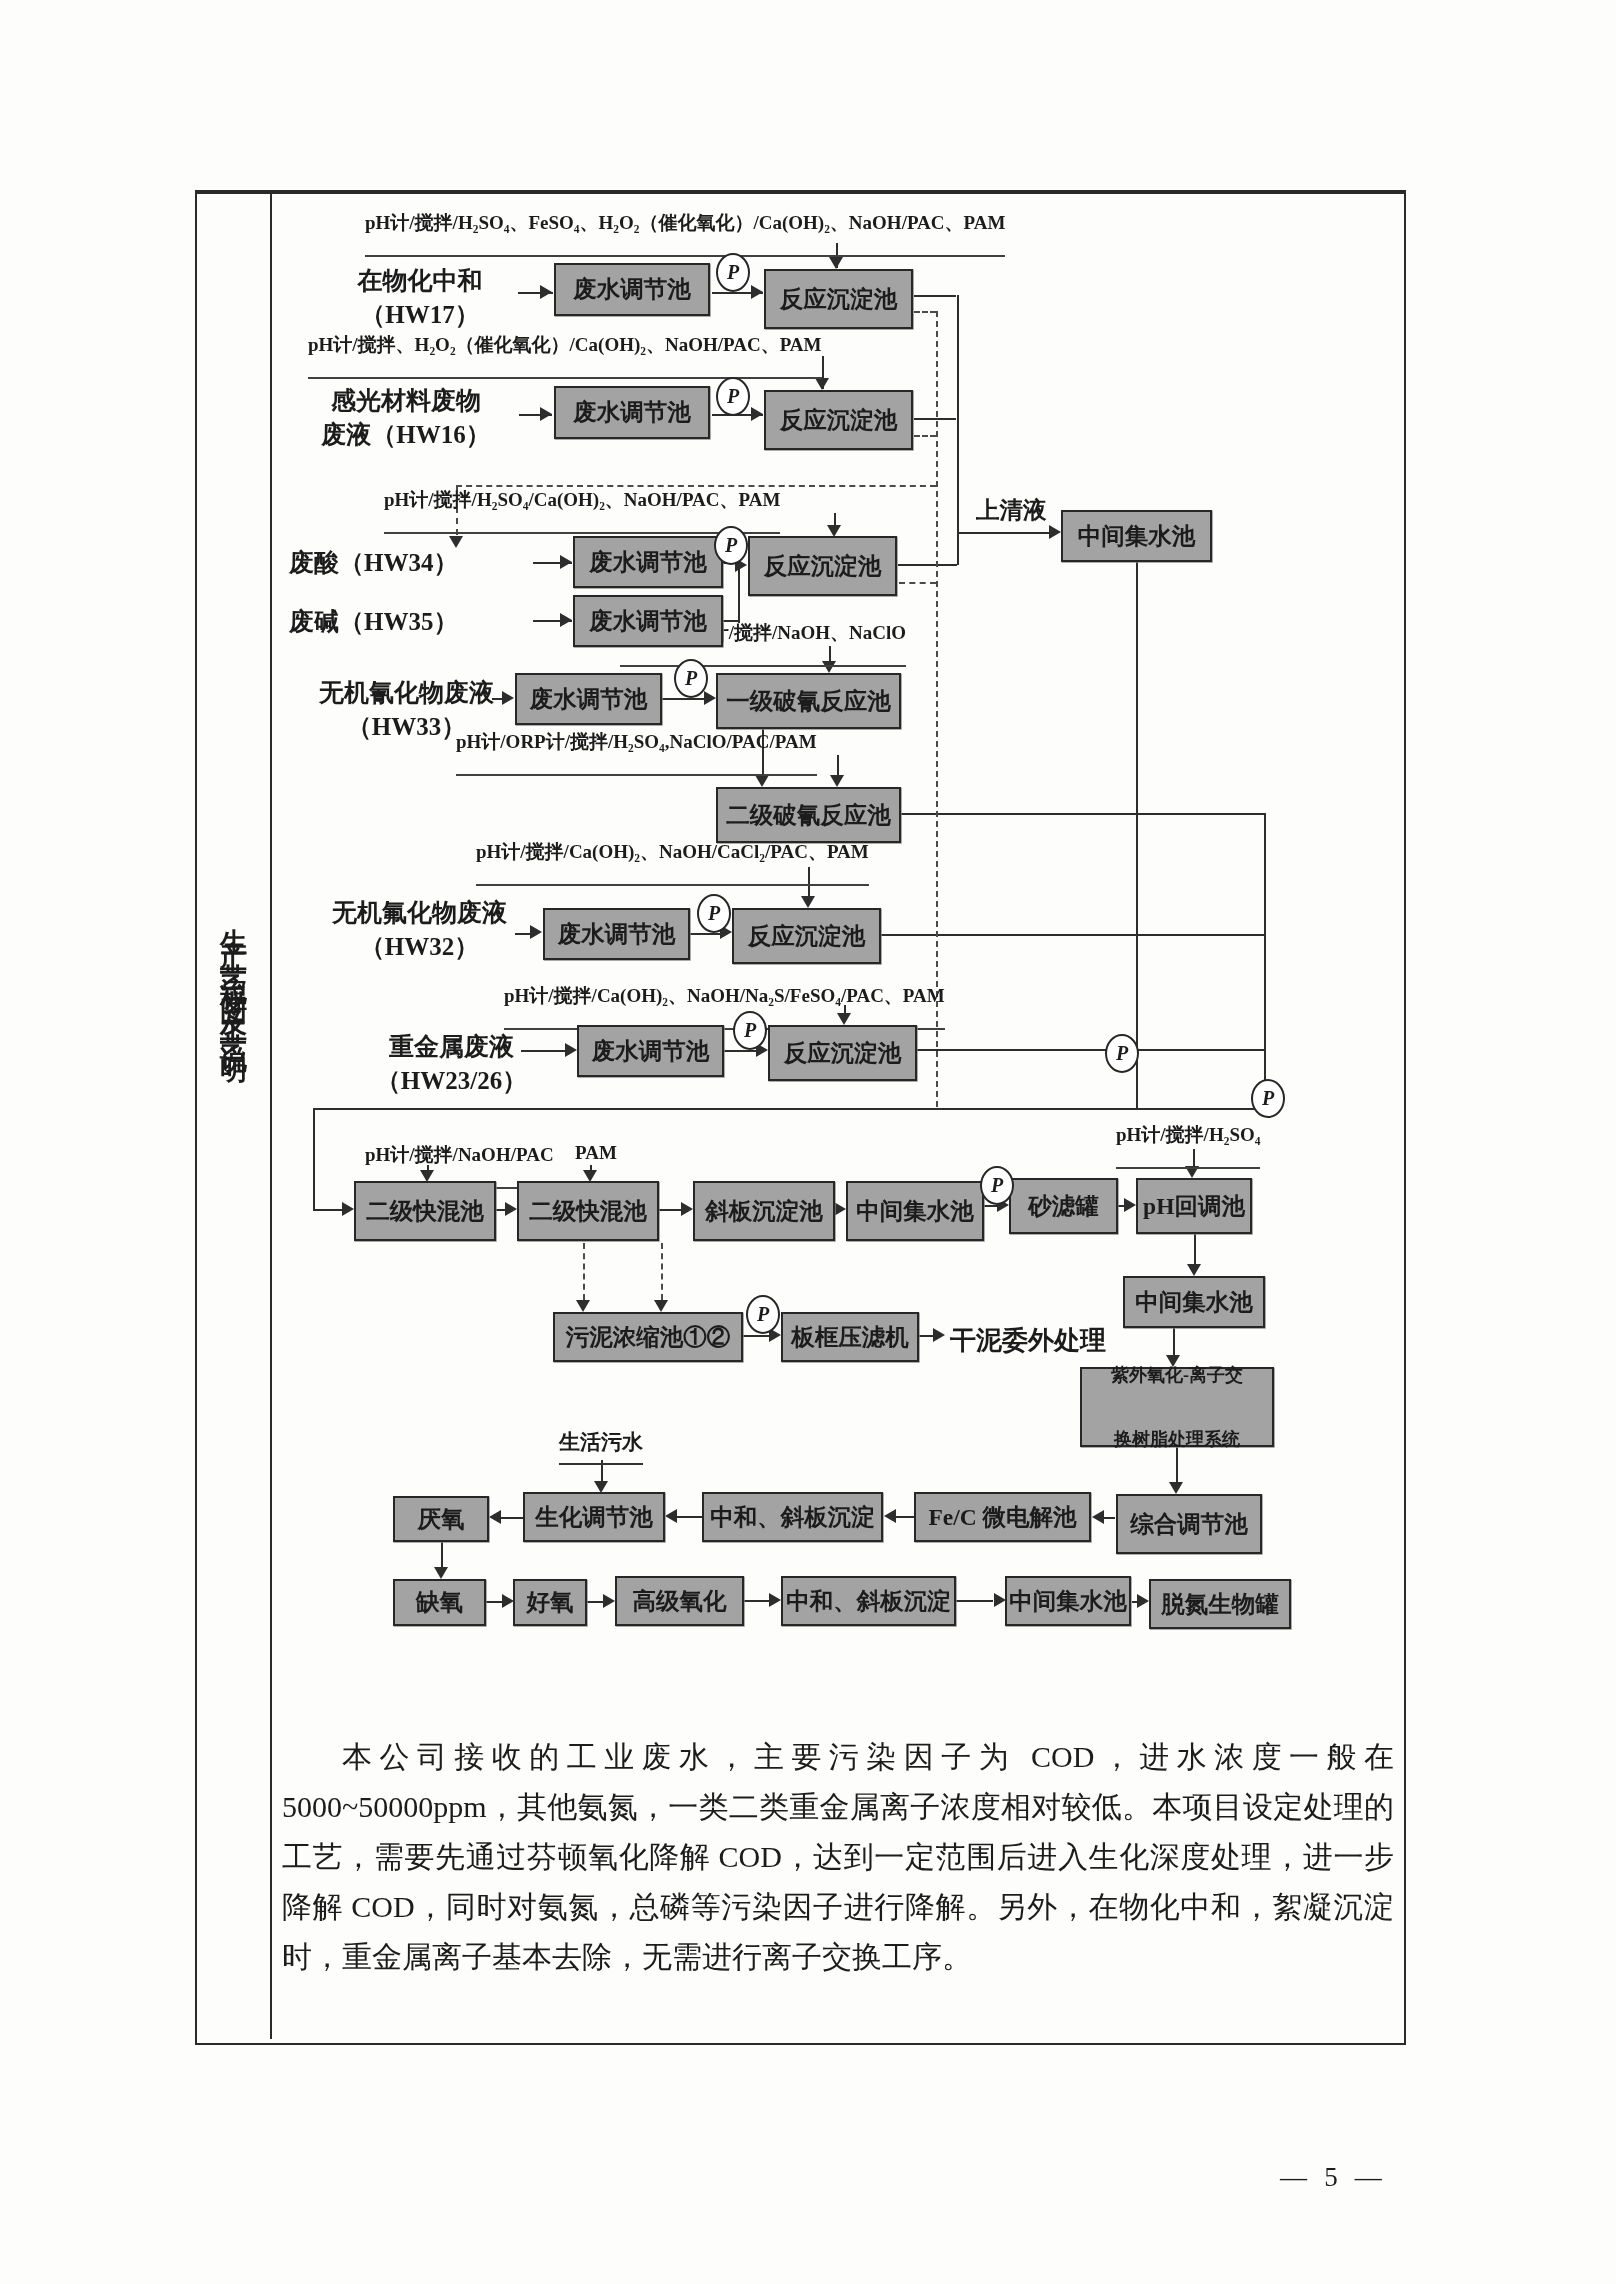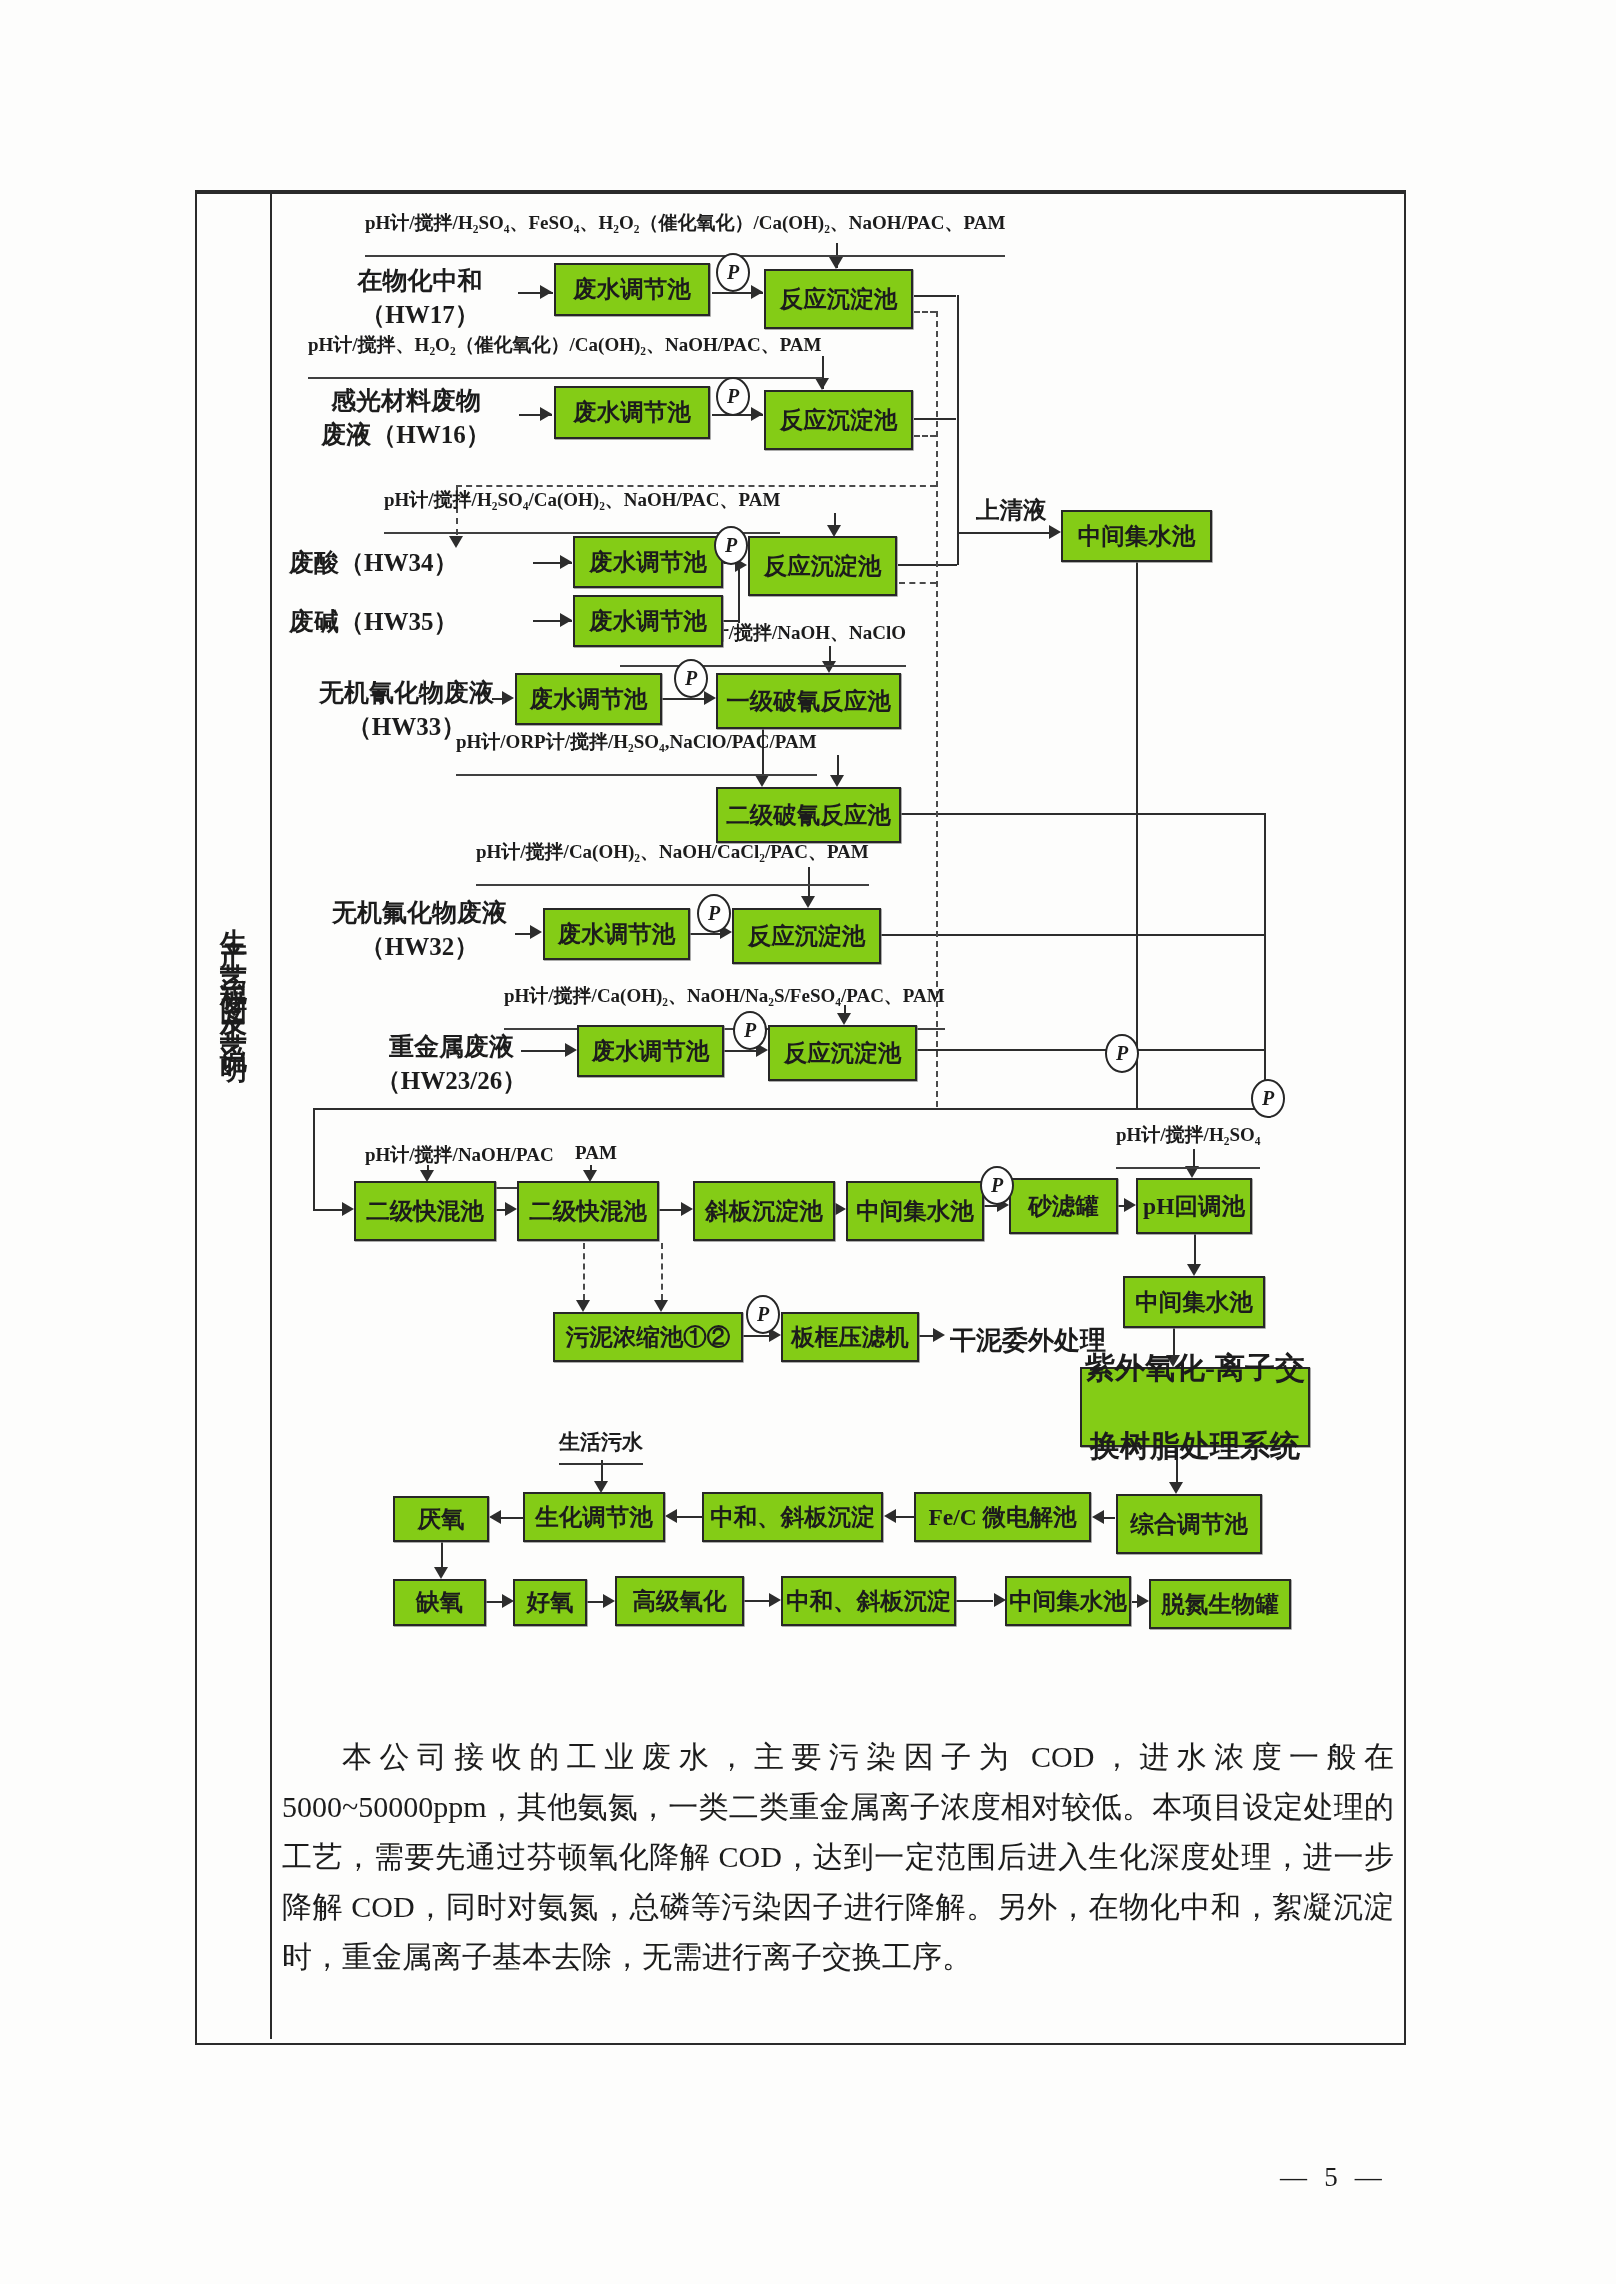--- a/index.html
+++ b/index.html
@@ -5,21 +5,21 @@
   html,body{margin:0;padding:0;background:#e8e8e8;}
   .page{position:relative;width:1616px;height:2284px;background:#fdfdfc;overflow:hidden;
         font-family:"Liberation Serif","DejaVu Serif",serif;color:#1c1c1c;}
   .frame{position:absolute;left:195px;top:190px;width:1207px;height:1849px;
          border:2.6px solid #2b2b2b;border-top-width:4.6px;background:#fdfdfc;}
   .spine-divider{position:absolute;left:270px;top:190px;height:1849px;width:0;
          border-left:2px solid #2b2b2b;}
   .vtitle{position:absolute;left:210px;top:907px;height:495px;width:47px;
          writing-mode:vertical-rl;text-orientation:upright;font-size:27px;font-weight:600;
          letter-spacing:11.7px;display:flex;align-items:center;}
-  .node{position:absolute;background:#84cc16;border:2px solid #272727;box-sizing:border-box;
+  .node{position:absolute;background:#a3a3a3;border:2px solid #272727;box-sizing:border-box;
         display:flex;flex-direction:column;align-items:center;justify-content:center;
         text-align:center;font-size:23.5px;font-weight:600;line-height:1.12;z-index:3;
         box-shadow:0.7px 0.7px 0 #888;}
   .src{position:absolute;font-size:25px;font-weight:600;text-align:center;line-height:1.35;z-index:3;}
   .dose{position:absolute;font-size:19px;font-weight:600;white-space:nowrap;
         border-bottom:2px solid #404040;padding-bottom:19px;z-index:3;}
   .pump{position:absolute;width:30px;height:35px;border:2px solid #272727;border-radius:50%;
         background:#fff;display:flex;align-items:center;justify-content:center;
         font-size:20px;font-style:italic;font-weight:600;z-index:6;}
   .ln{position:absolute;background:#2d2d2d;z-index:1;}
@@ -96,21 +96,21 @@
   <div class="node" style="left:732px;top:908px;width:149px;height:56px;">反应沉淀池</div>
   <div class="node" style="left:577px;top:1025px;width:147px;height:52px;">废水调节池</div>
   <div class="node" style="left:768px;top:1025px;width:149px;height:56px;">反应沉淀池</div>
   <div class="node" style="left:354px;top:1181px;width:142px;height:60px;">二级快混池</div>
   <div class="node" style="left:517px;top:1181px;width:142px;height:60px;">二级快混池</div>
   <div class="node" style="left:693px;top:1181px;width:142px;height:60px;">斜板沉淀池</div>
   <div class="node" style="left:846px;top:1181px;width:138px;height:60px;">中间集水池</div>
   <div class="node" style="left:1009px;top:1178px;width:109px;height:56px;">砂滤罐</div>
   <div class="node" style="left:1136px;top:1178px;width:116px;height:56px;">pH回调池</div>
   <div class="node" style="left:1123px;top:1276px;width:142px;height:52px;">中间集水池</div>
-  <div class="node" style="left:1080px;top:1367px;width:230px;height:80px;font-size:30px;gap:44px;">
+  <div class="node" style="left:1080px;top:1367px;width:194px;height:80px;font-size:18px;gap:44px;">
     <span>紫外氧化-离子交</span>
     <span>换树脂处理系统</span>
   </div>
   <div class="node" style="left:1116px;top:1494px;width:146px;height:60px;">综合调节池</div>
   <div class="node" style="left:553px;top:1312px;width:190px;height:50px;">污泥浓缩池①②</div>
   <div class="node" style="left:781px;top:1312px;width:138px;height:50px;">板框压滤机</div>
   <div class="node" style="left:393px;top:1496px;width:96px;height:46px;">厌氧</div>
   <div class="node" style="left:523px;top:1492px;width:142px;height:50px;">生化调节池</div>
   <div class="node" style="left:702px;top:1492px;width:181px;height:50px;">中和、斜板沉淀</div>
   <div class="node" style="left:914px;top:1492px;width:177px;height:50px;">Fe/C 微电解池</div>

